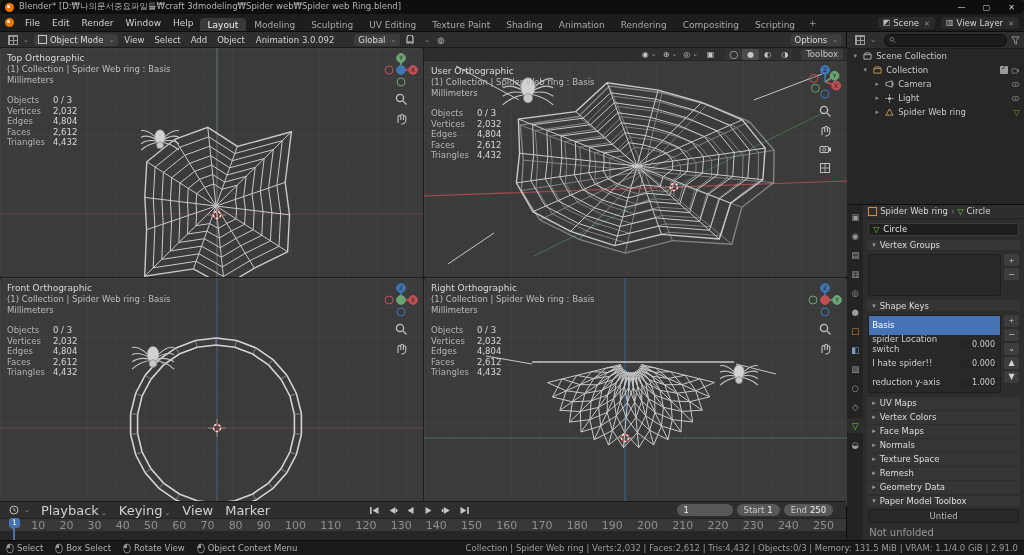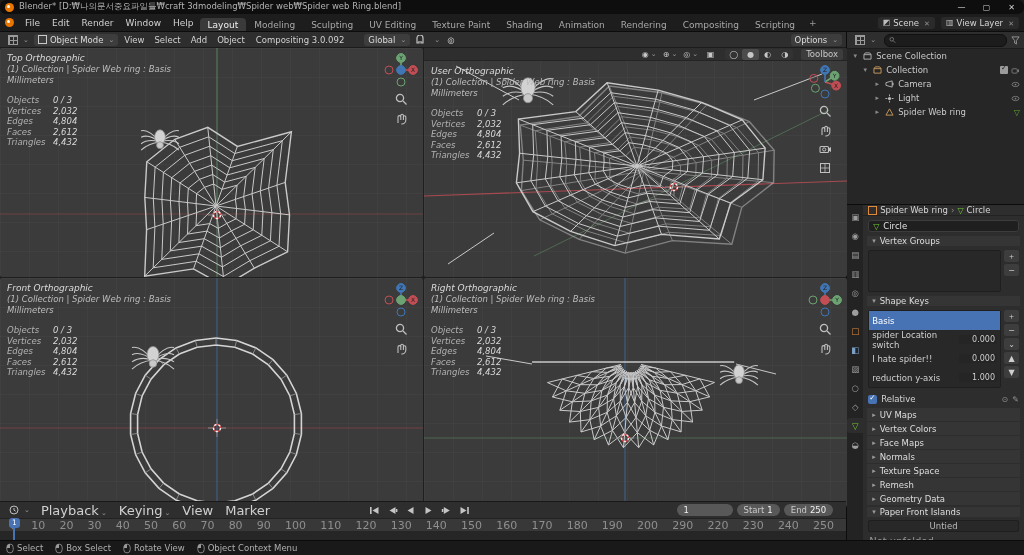--- a/index.html
+++ b/index.html
@@ -44,21 +44,21 @@
   .grid-glyph{width:8px;height:8px;display:inline-block;background:
      linear-gradient(#9a9a9a 1px,transparent 1px) 0 0/4px 4px,
      linear-gradient(90deg,#9a9a9a 1px,transparent 1px) 0 0/4px 4px;border:1px solid #9a9a9a;}
 
   
   .quad{position:relative;flex:1;background:#1f1f1f;min-height:0;}
   .viewport{position:absolute;background:#3b3b3b;overflow:hidden;border-radius:2px;
     background-image:linear-gradient(#ffffff07 1px,transparent 1px),linear-gradient(90deg,#ffffff07 1px,transparent 1px);
     background-size:29px 29px;}
   .vp-art{position:absolute;left:0;top:0;}
-  .vp-info{position:absolute;left:7px;top:5px;line-height:11px;font-style:italic;}
+  .vp-info{position:absolute;left:7px;top:5px;line-height:11px;}
   .vp-info.pushed{top:18px;}
   .vp-label{font-size:9px;color:#dadada;}
   .vp-sub{font-size:8.5px;color:#bdbdbd;}
   .vp-stats{margin-top:9px;}
   .srow{display:flex;font-size:8.5px;line-height:10.5px;}
   .sl{width:46px;color:#b2b2b2;}
   .sv{color:#d8d8d8;}
   .vp-nav{position:absolute;right:5px;top:5px;display:flex;flex-direction:column;align-items:center;gap:5px;}
   .vp-nav.pushed{top:17px;}
   .vp-overlay-row{position:absolute;left:0;top:0;width:100%;height:13px;background:#2e2e2e;display:flex;align-items:center;justify-content:flex-end;gap:2px;padding-right:4px;box-sizing:border-box;border-bottom:1px solid #242424;}
@@ -194,21 +194,21 @@
             <span class="cube-glyph"></span>
             <span>Object Mode</span>
           </span>
         <span style="display:flex;">
 
         <span class="hmenu">View</span>
             <span class="hmenu">Select</span>
             <span class="hmenu">Add</span>
             <span class="hmenu">Object</span>
           </span>
-        <span class="hmenu">Compositing 3.0.092</span>
+        <span class="hmenu">Animation 3.0.092</span>
         <span class="hbtn dd" style="margin-left:14px">
             <span>Global</span>
           </span>
         <span class="hbtn flat">
           <svg width="10" height="10" viewBox="0 0 10 10">
               <path d="M2 6 V3 a3 3 0 0 1 6 0 V6 M2 6 v2 h2 V6 M6 6 v2 h2 V6" stroke="#c4c4c4" stroke-width="1.2" fill="none"></path>
             </svg>
         </span>
         <span class="hbtn flat dd caret-only"></span>
         <span class="hbtn flat">◎</span>
@@ -890,21 +890,21 @@
             <span class="tick">110</span>
             <span class="tick">120</span>
             <span class="tick">130</span>
             <span class="tick">140</span>
             <span class="tick">150</span>
             <span class="tick">160</span>
             <span class="tick">170</span>
             <span class="tick">180</span>
             <span class="tick">190</span>
             <span class="tick">200</span>
-            <span class="tick">290</span>
+            <span class="tick">210</span>
             <span class="tick">220</span>
             <span class="tick">230</span>
             <span class="tick">240</span>
             <span class="tick">250</span>
           </div>
         <div class="tl-tracks"></div>
         <div class="playhead">
           <span class="playhead-tag">1</span>
         </div>
       </div>
@@ -1054,28 +1054,20 @@
                   <span class="sk-val">1.000</span>
                 </div>
               </div>
             <div class="list-ops">
               <span class="lop">＋</span>
               <span class="lop">−</span>
               <span class="lop">⌄</span>
               <span class="lop">▲</span>
               <span class="lop">▼</span>
             </div>
-          </div>
-          <div class="chkrow">
-            <span class="bluechk"></span>
-            <span>Relative</span>
-            <span class="chk-icons">
-              <span>⊙</span>
-              <span>✎</span>
-            </span>
           </div>
 
           <div>
 
           <div class="panel-h closed">
                 <span>UV Maps</span>
               </div>
               <div class="panel-h closed">
                 <span>Vertex Colors</span>
               </div>
@@ -1090,21 +1082,21 @@
               </div>
               <div class="panel-h closed">
                 <span>Remesh</span>
               </div>
               <div class="panel-h closed">
                 <span>Geometry Data</span>
               </div>
             </div>
 
           <div class="panel-h">
-              <span>Paper Front Islands</span>
+              <span>Paper Model Toolbox</span>
             </div>
           <div class="pm-box">
               <span>Untied</span>
             </div>
           <div class="pm-status">Not unfolded</div>
         </div>
       </div>
     </div>
   </div>
 
@@ -1136,14 +1128,15 @@
         </span>
 
         <span class="hint">
           <svg width="8" height="11" viewBox="0 0 10 13">
             <rect x="1" y="1" width="8" height="11" rx="4" stroke="#9a9a9a" fill="none"></rect>
             <path d="M5 1 A4 4.5 0 0 0 1 5.5 V6 H5 Z" fill="#9a9a9a"></path>
           </svg>
           <span>Object Context Menu</span>
         </span>
       </span>
+    <span class="sb-info">Collection | Spider Web ring | Verts:2,032 | Faces:2,612 | Tris:4,432 | Objects:0/3 | Memory: 131.5 MiB | VRAM: 1.1/4.0 GiB | 2.91.0</span>
   </div>
 </div>
 
 </body></html>

